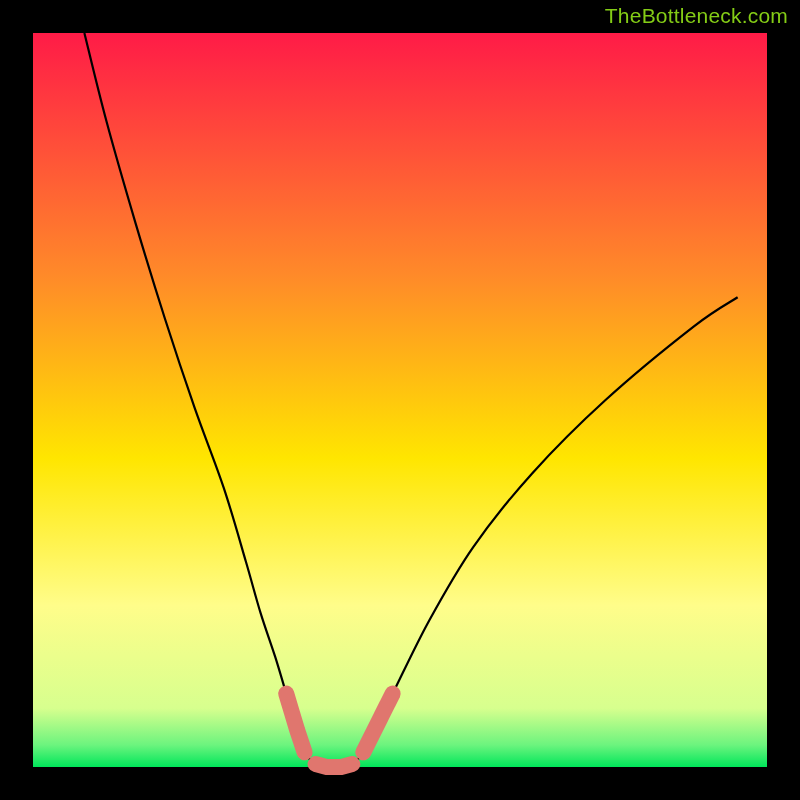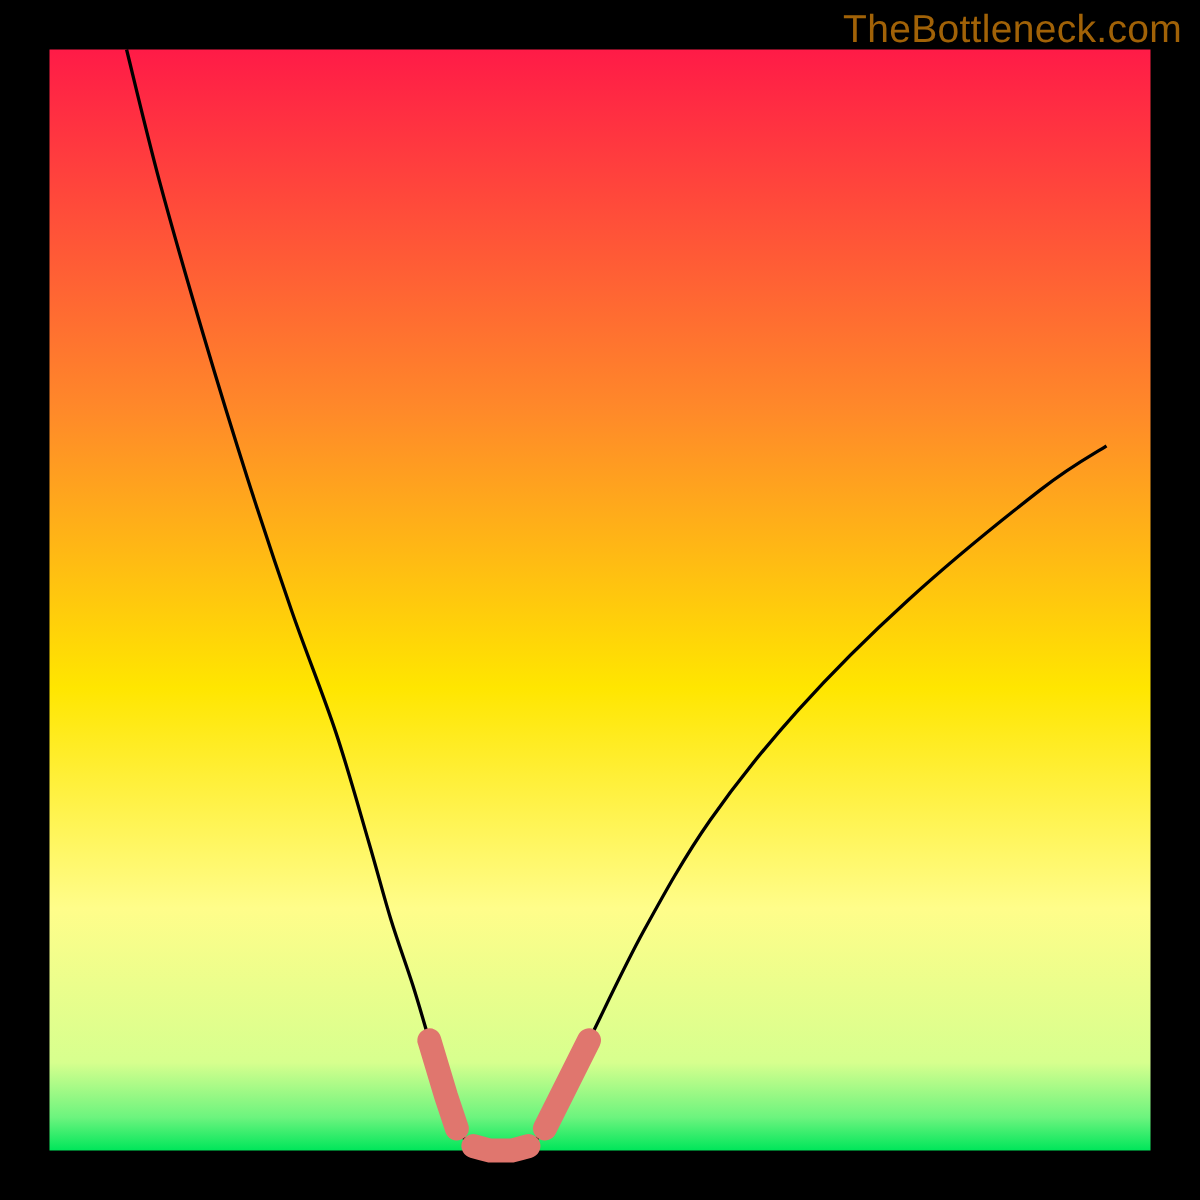--- a/index.html
+++ b/index.html
@@ -13,23 +13,23 @@
   .chart-wrap {
     position: relative;
     width: 800px;
     height: 800px;
   }
   .watermark {
     position: absolute;
     top: 4px;
     right: 12px;
     font-family: Arial, Helvetica, sans-serif;
-    font-size: 26px;
+    font-size: 21px;
     font-weight: 500;
-    color: #a16207;
+    color: #84cc16;
     letter-spacing: 0.2px;
     z-index: 10;
     user-select: none;
     margin-left: 46px;
   }
   svg {
     display: block;
   }
 </style>
 </head>

